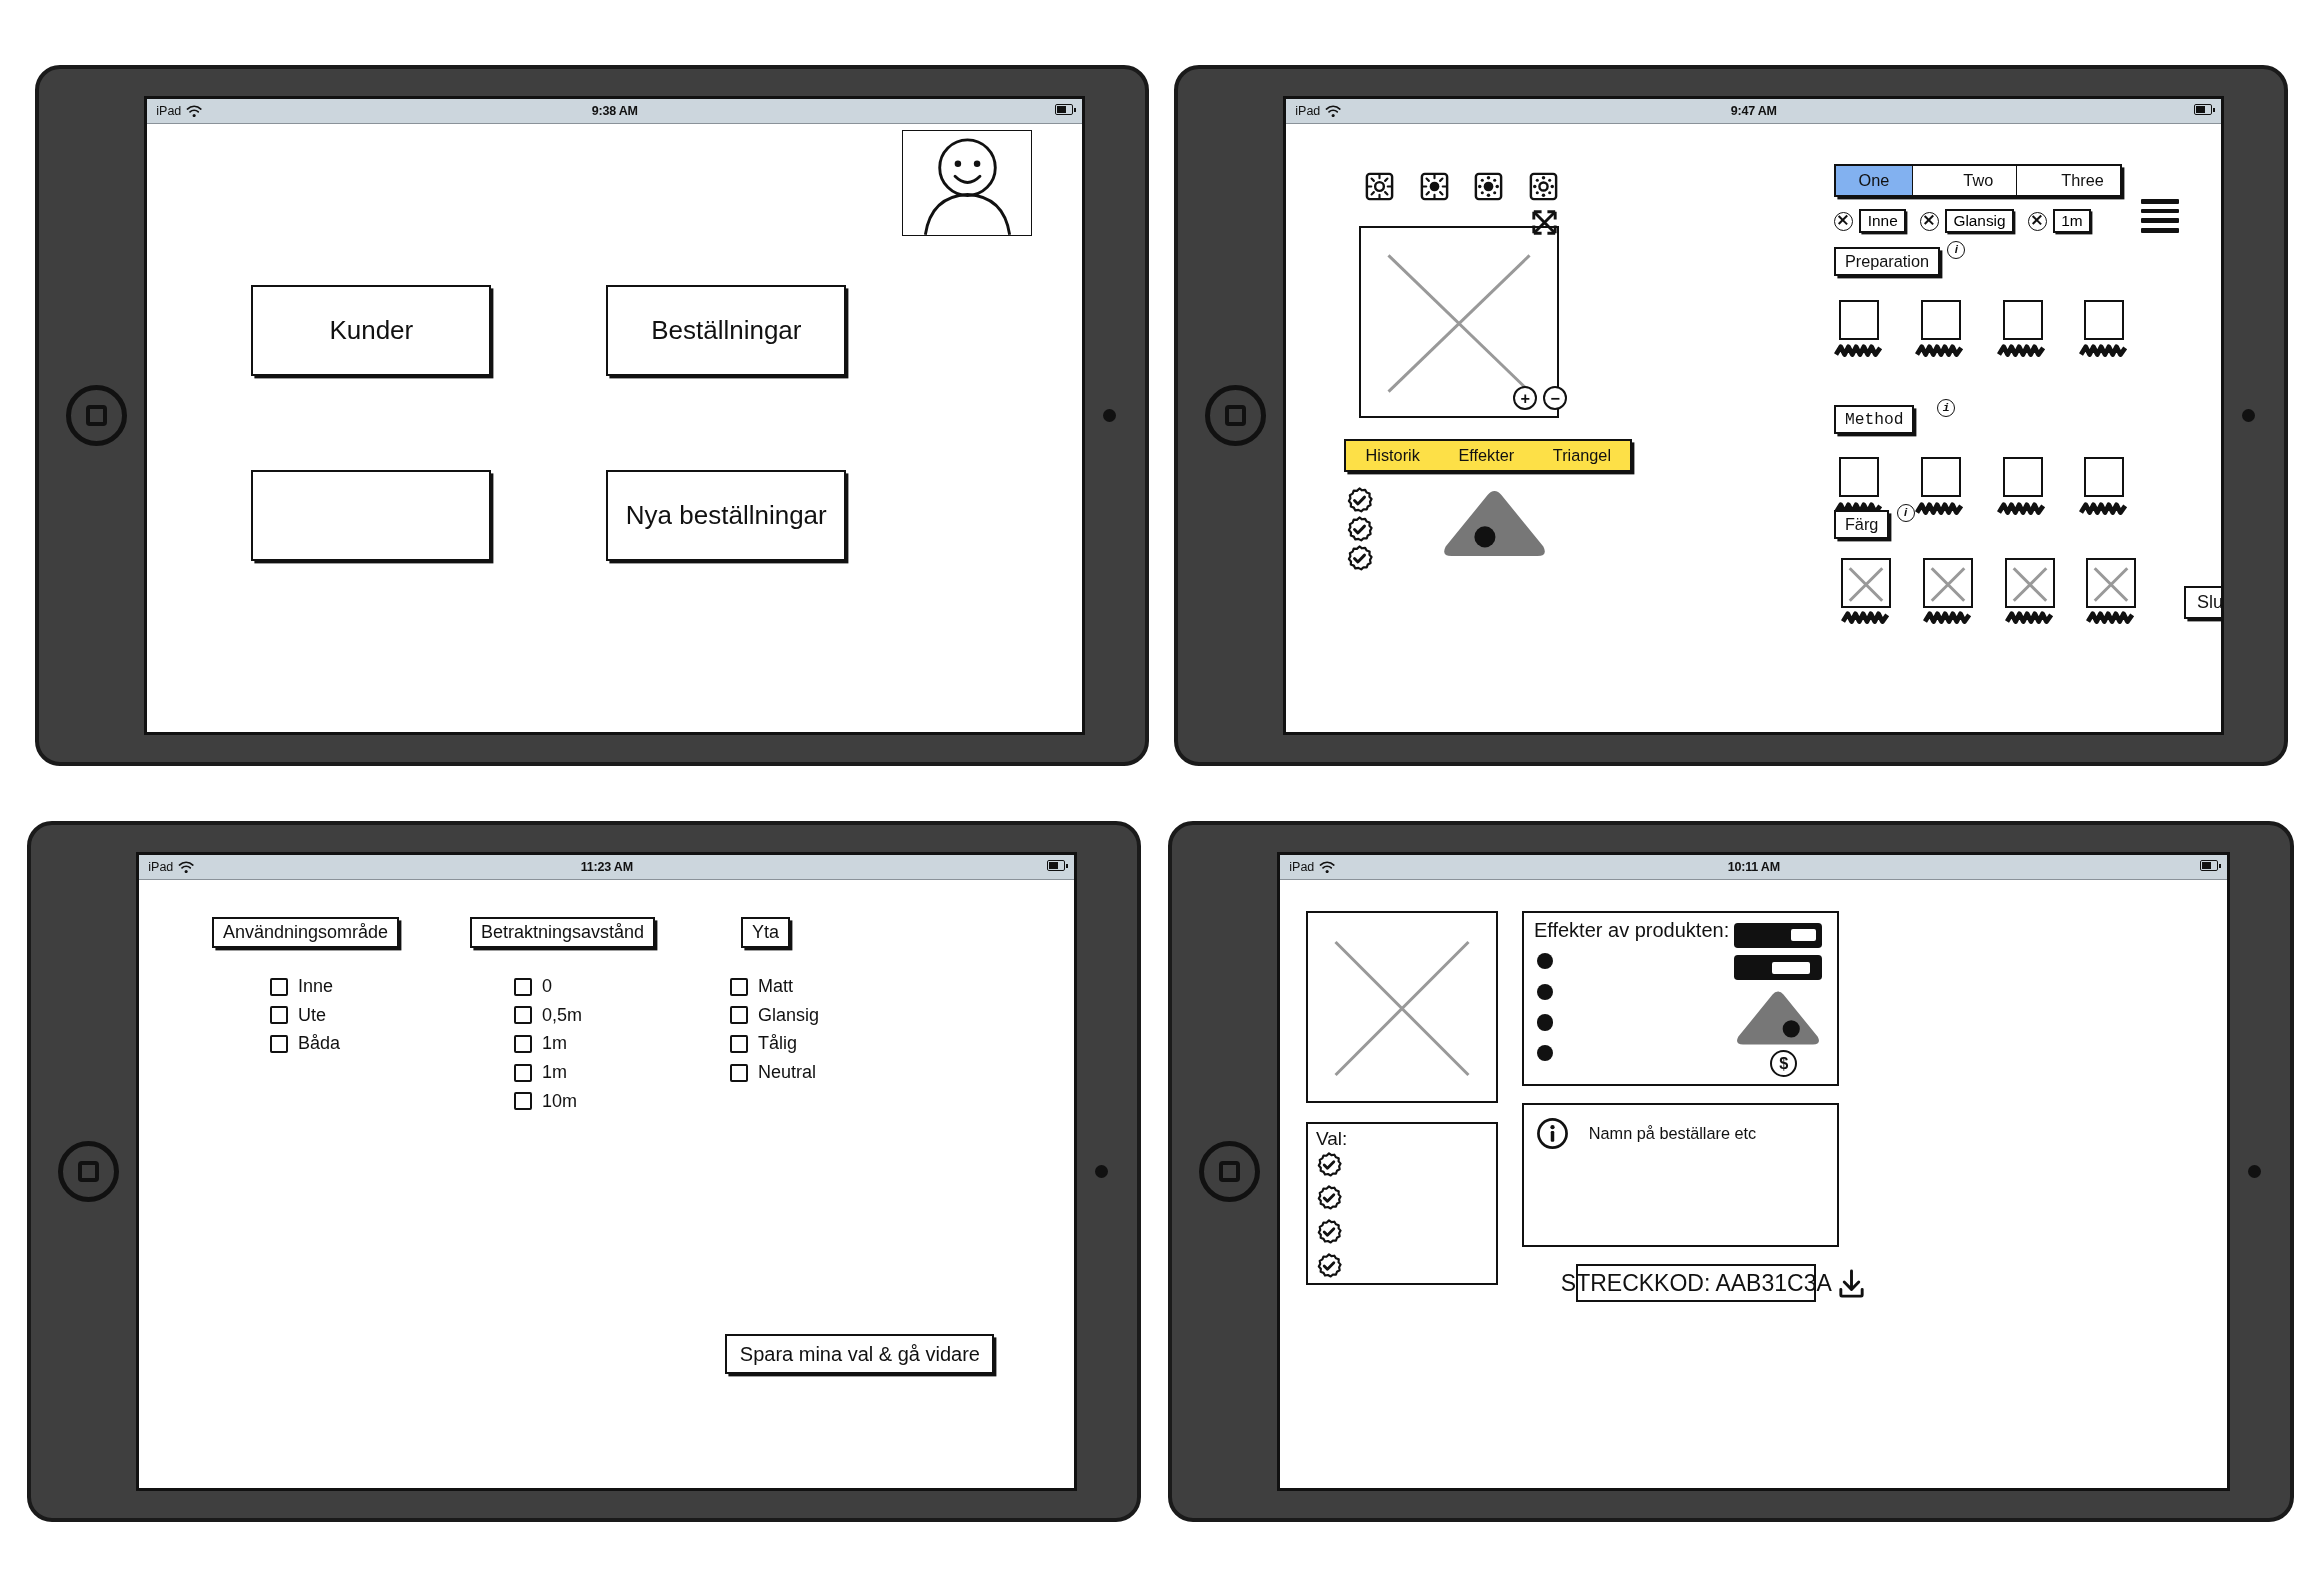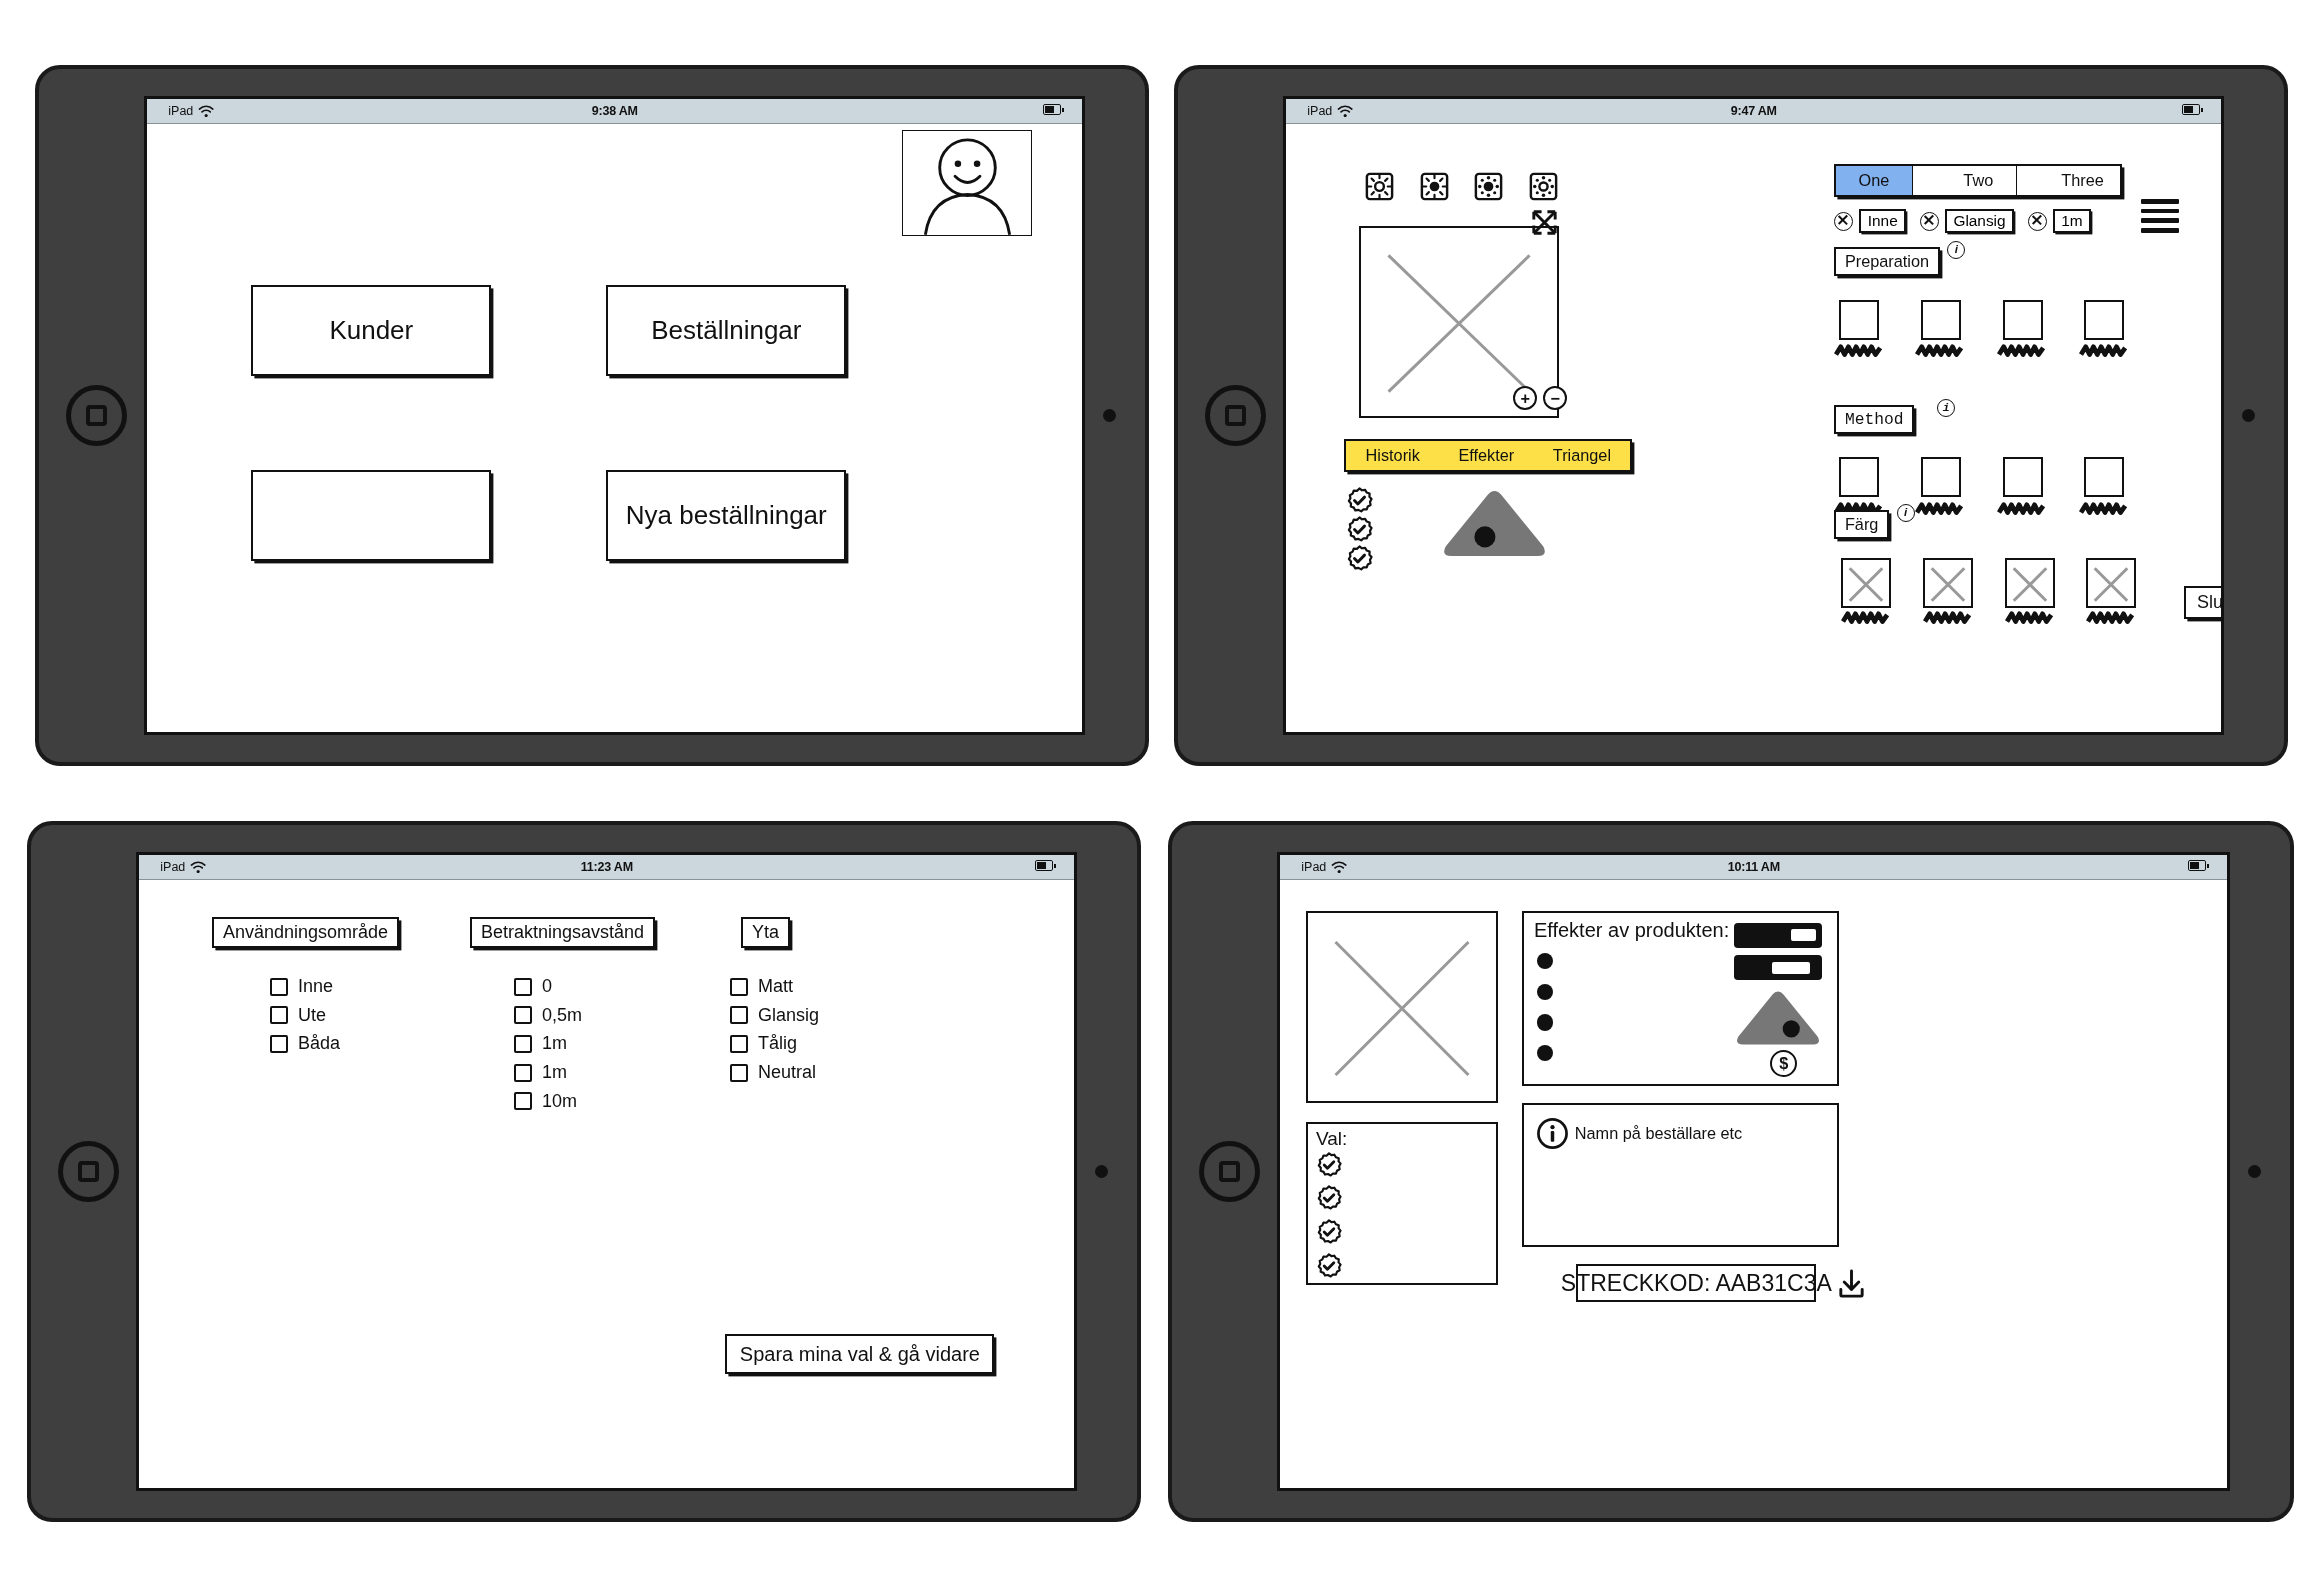--- a/index.html
+++ b/index.html
@@ -51,21 +51,21 @@
     display: flex; flex-direction: column;
     overflow: hidden;
     position: relative;
   }
   
   .statusbar {
     height: 25px; flex: 0 0 25px;
     background: #ccd6dd;
     border-bottom: 1px solid #8a9299;
     display: flex; align-items: center;
-    padding: 0 21px;
+    padding: 0 9px;
     font-size: 12.5px; color: #111;
     position: relative;
   }
   .sb-left { display: flex; align-items: center; gap: 4.8px; }
   .sb-time {
     position: absolute; left: 0; right: 0; text-align: center;
     font-size: 12.5px; font-weight: 600; letter-spacing: -0.2px;
   }
   .sb-right { margin-left: auto; z-index: 2; }
   .batt {
@@ -626,21 +626,21 @@
           <div style="position:absolute; right:13.4px; top:75px;">
             <svg width="92" height="60" viewBox="0 0 118 76">
               <path d="M59 4 Q63 4 66 8 L110 62 Q115 72 104 72 L14 72 Q3 72 8 62 L52 8 Q55 4 59 4 Z" fill="#777"></path>
               <circle cx="76" cy="52" r="11" fill="#111"></circle>
             </svg>
           </div>
           <div style="position:absolute; right:40px; top:137px;" class="coin">$</div>
         </div>
 
         <div class="panel" style="left:242px; top:223px; width:317px; height:144px;">
-          <div style="display:flex; align-items:flex-start; gap:6px; padding:11.5px 0 0 11.5px;">
+          <div style="display:flex; align-items:flex-start; gap:20px; padding:11.5px 0 0 11.5px;">
             <span>
               <svg width="33" height="33" viewBox="0 0 34 34">
                 <circle cx="17" cy="17" r="14.5" fill="none" stroke="#111" stroke-width="2.8"></circle>
                 <circle cx="17" cy="10.5" r="2.2" fill="#111"></circle>
                 <rect x="15.2" y="14.5" width="3.6" height="11" rx="1.2" fill="#111"></rect>
               </svg>
             </span>
             <span style="font-size:16.3px; color:#111; padding-top:7.7px;">Namn på beställare etc</span>
           </div>
         </div>

